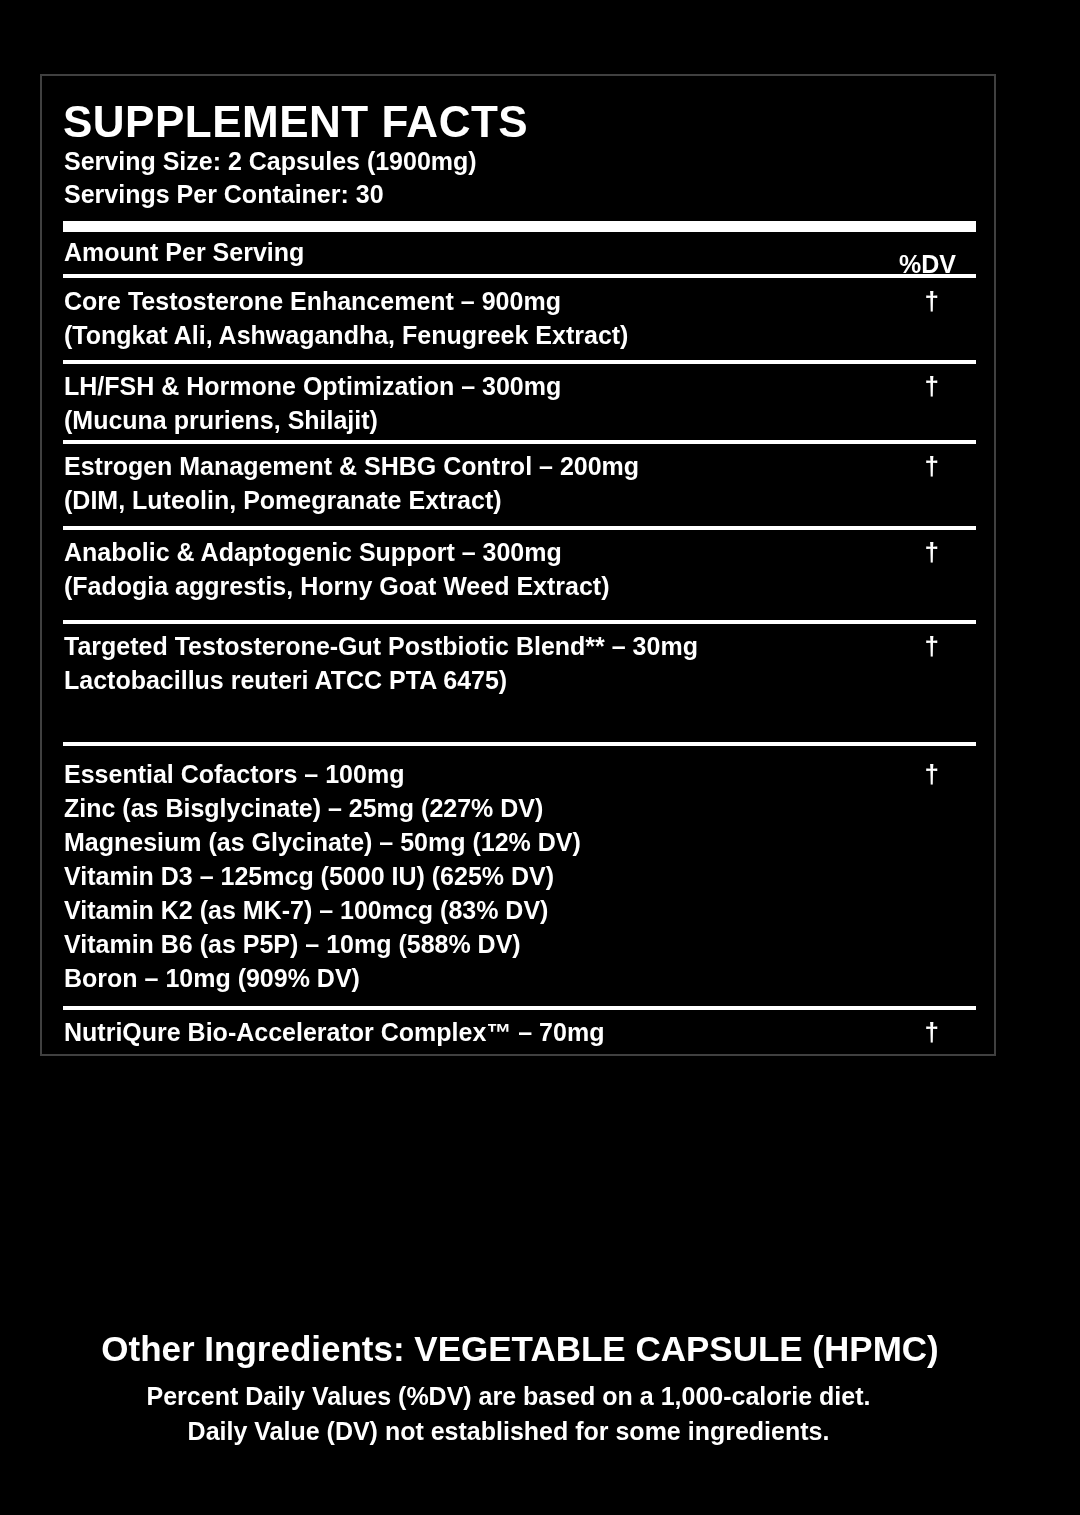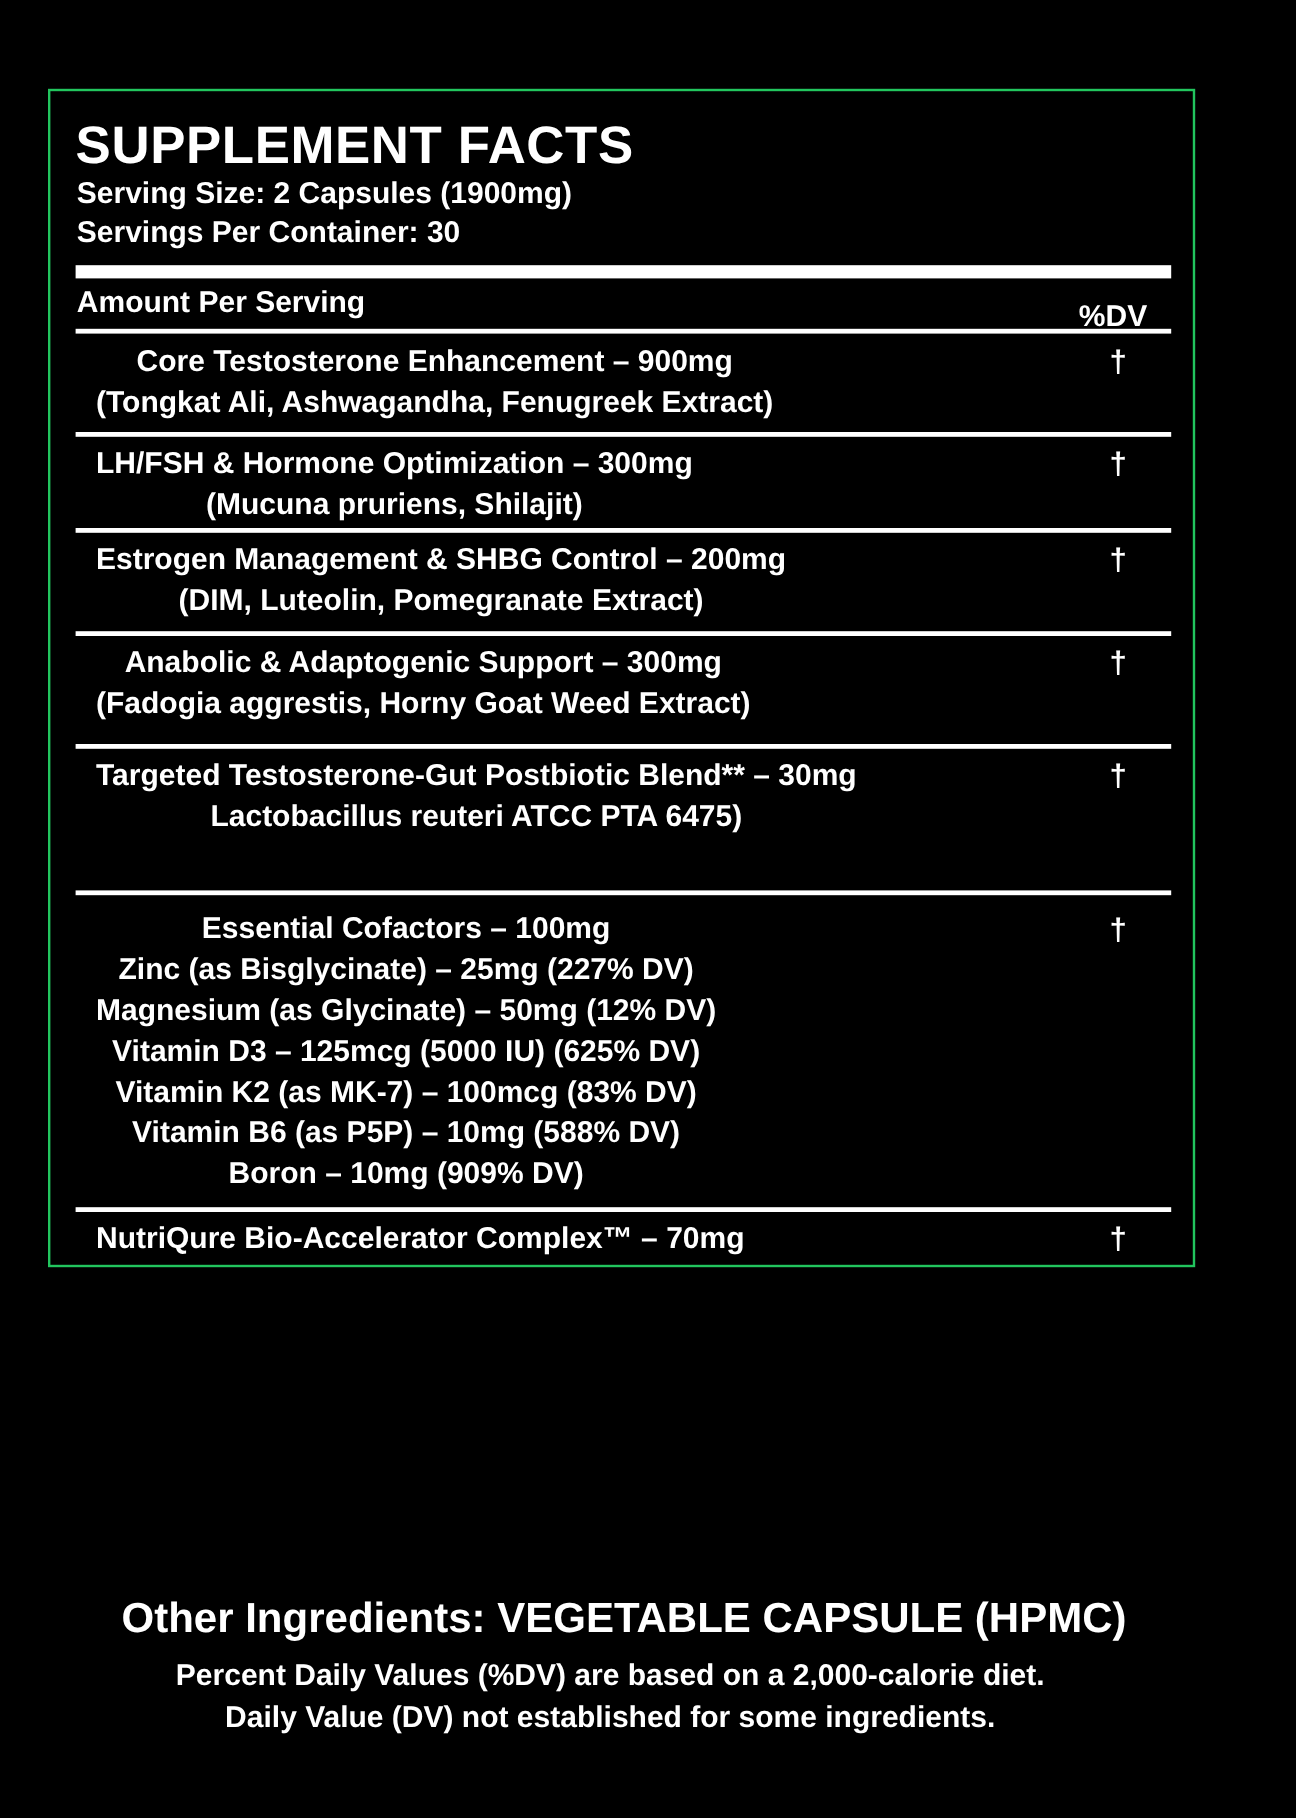--- a/index.html
+++ b/index.html
@@ -8,23 +8,22 @@
     background: #000000;
     color: #ffffff;
     font-family: "Liberation Sans", "DejaVu Sans", sans-serif;
     position: relative;
     overflow: hidden;
   }
   .panel {
     position: absolute;
     left: 40px; top: 74px;
     width: 956px; height: 982px;
-    border: 2px solid #22c55e;
+    border: 2px solid #404040;
     box-sizing: border-box;
-    text-align: center;
   }
   .inner {
     position: absolute;
     left: 21px; top: 0;
     width: 913px;
   }
   .title {
     position: absolute;
     left: 0; top: 22px;
     font-size: 44px;
@@ -72,21 +71,21 @@
     width: 913px;
   }
   .row .lines {
     position: absolute;
     left: 1px; top: 0;
     font-size: 25px;
     line-height: 34px;
     font-weight: bold;
     white-space: nowrap;
   }
-  .row .line { display: block; margin-left: 16px; }
+  .row .line { display: block; }
   .row .dagger {
     position: absolute;
     right: 37px; top: 0;
     font-size: 26px;
     line-height: 34px;
     font-weight: bold;
   }
   .footer-other {
     position: absolute;
     left: 0; top: 1328px;
@@ -189,14 +188,14 @@
     <div class="row" style="top:939px;">
       <div class="lines">
         <span class="line">NutriQure Bio-Accelerator Complex™ – 70mg</span>
       </div>
       <span class="dagger">†</span>
     </div>
   </div>
 </div>
 
 <div class="footer-other">Other Ingredients: VEGETABLE CAPSULE (HPMC)</div>
-<div class="footer-note n1">Percent Daily Values (%DV) are based on a 2,000-calorie diet.</div>
+<div class="footer-note n1">Percent Daily Values (%DV) are based on a 1,000-calorie diet.</div>
 <div class="footer-note n2">Daily Value (DV) not established for some ingredients.</div>
 
 </body></html>

